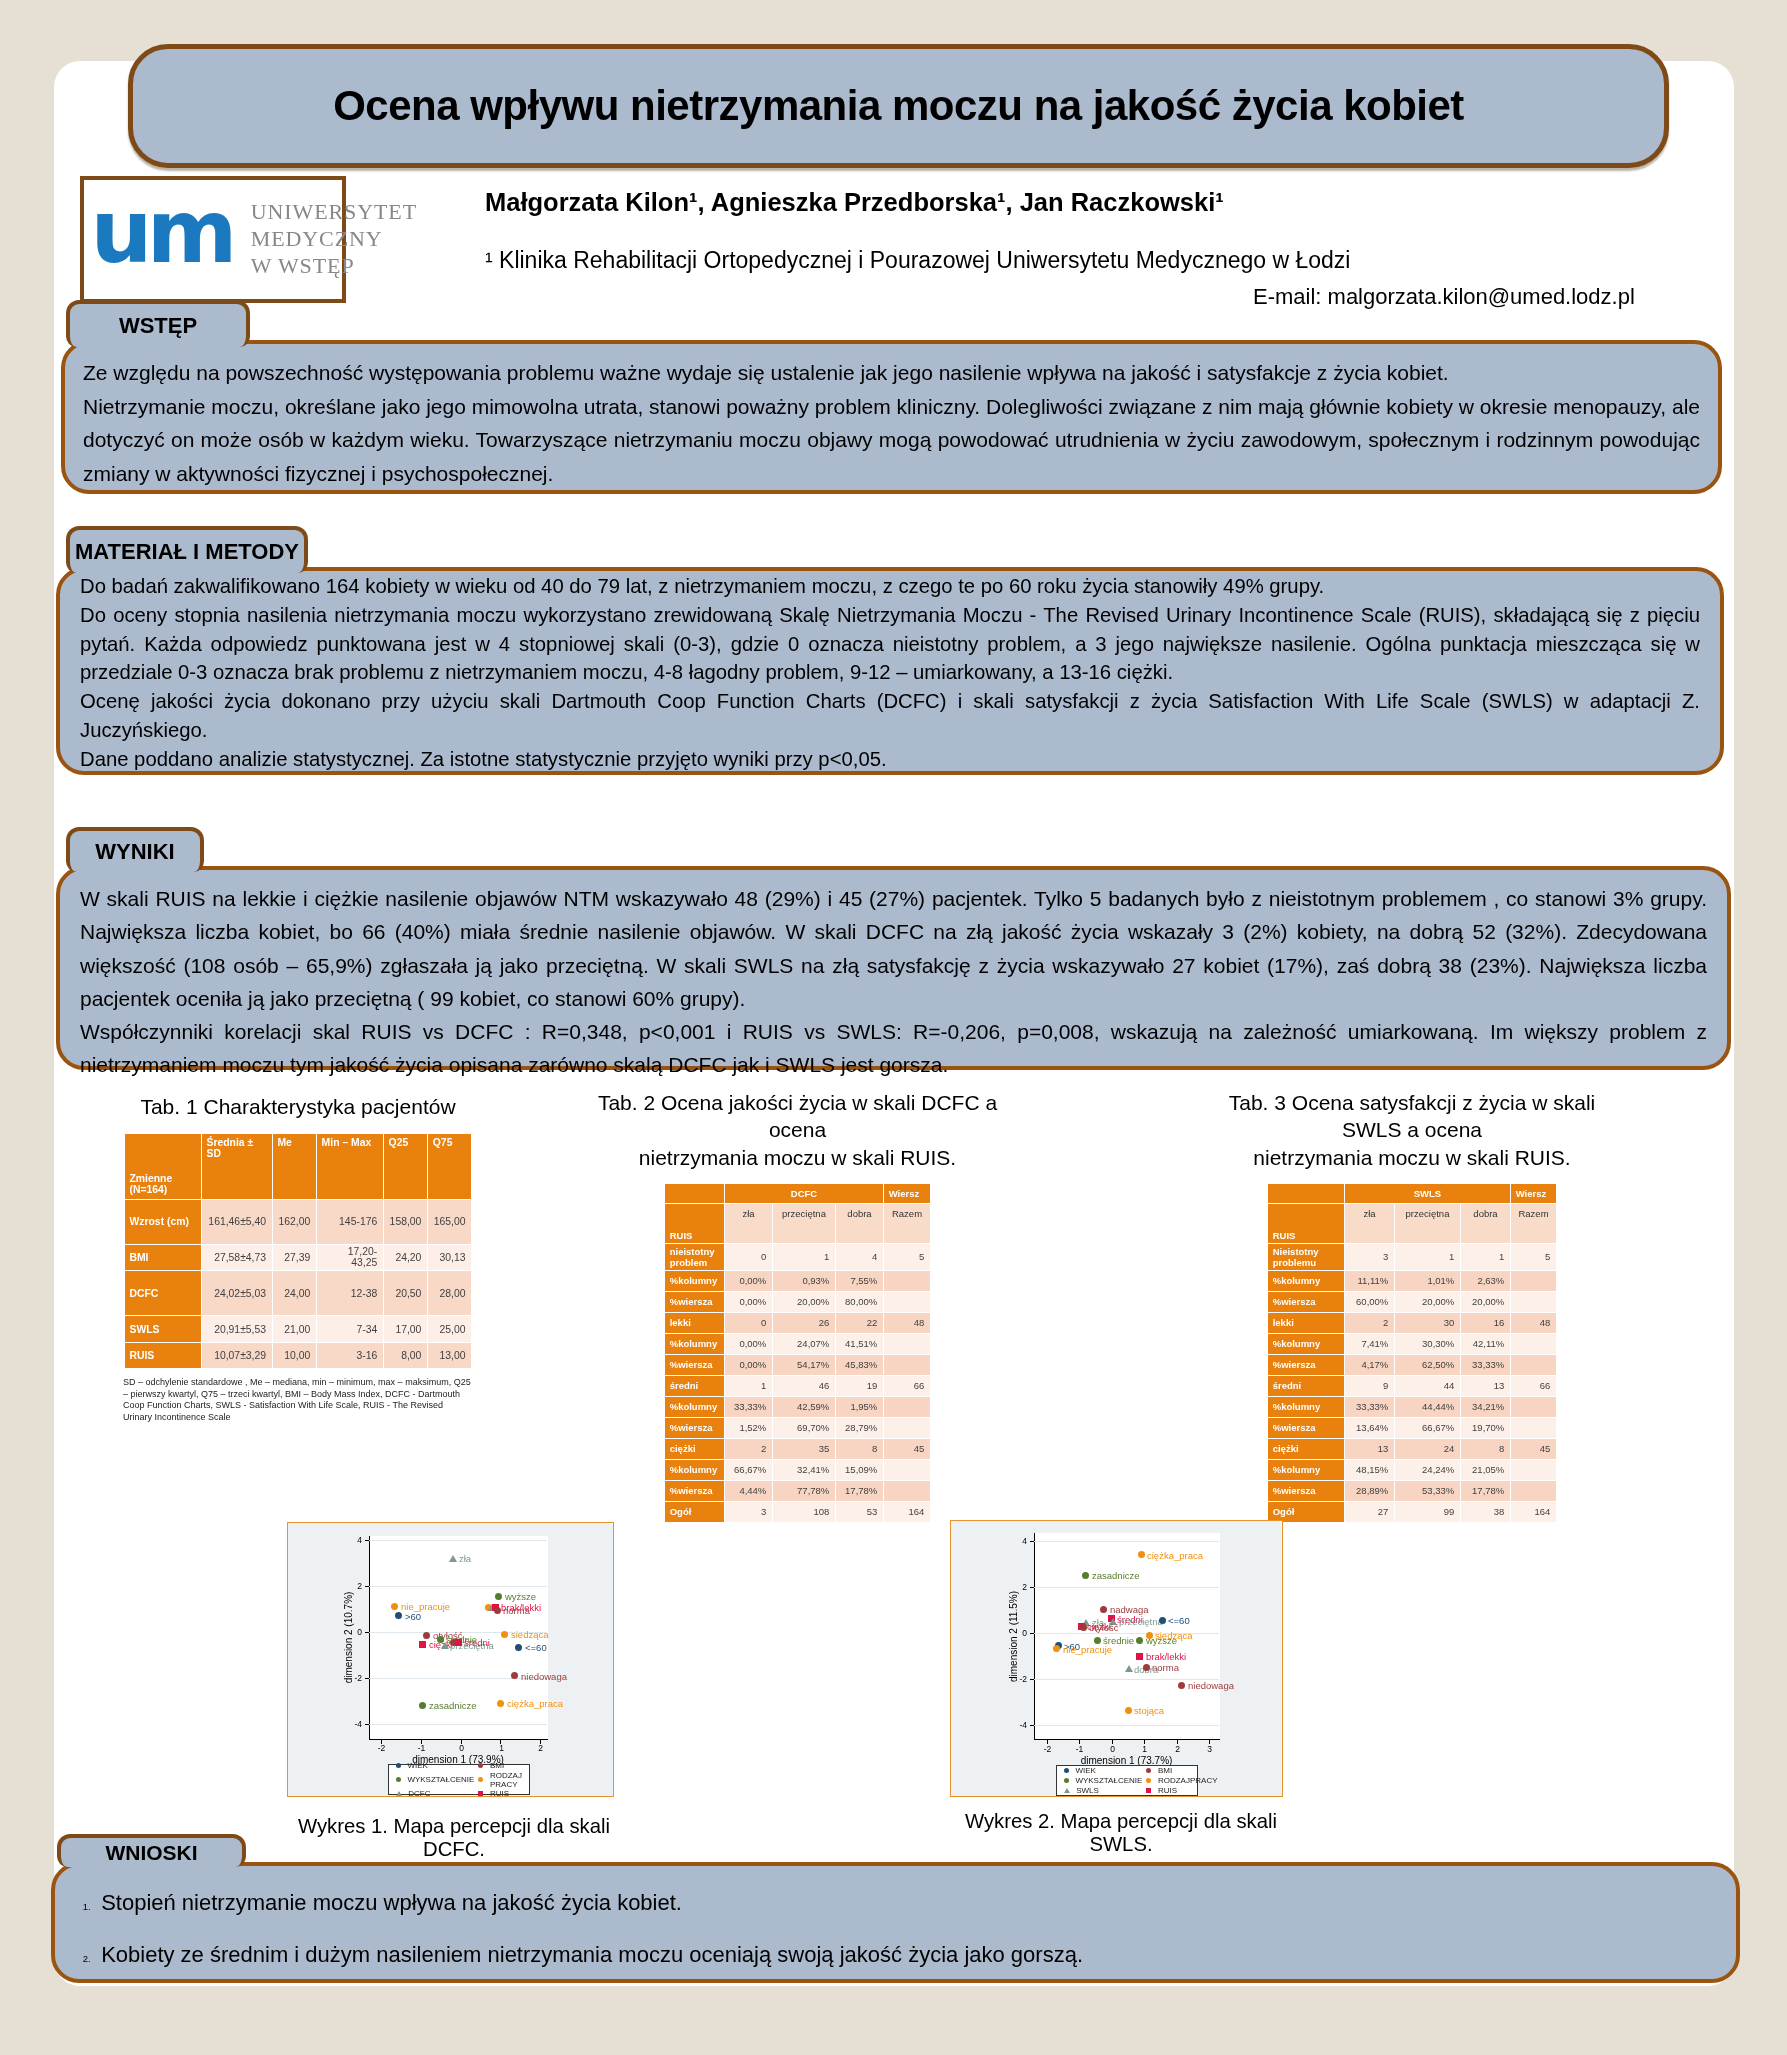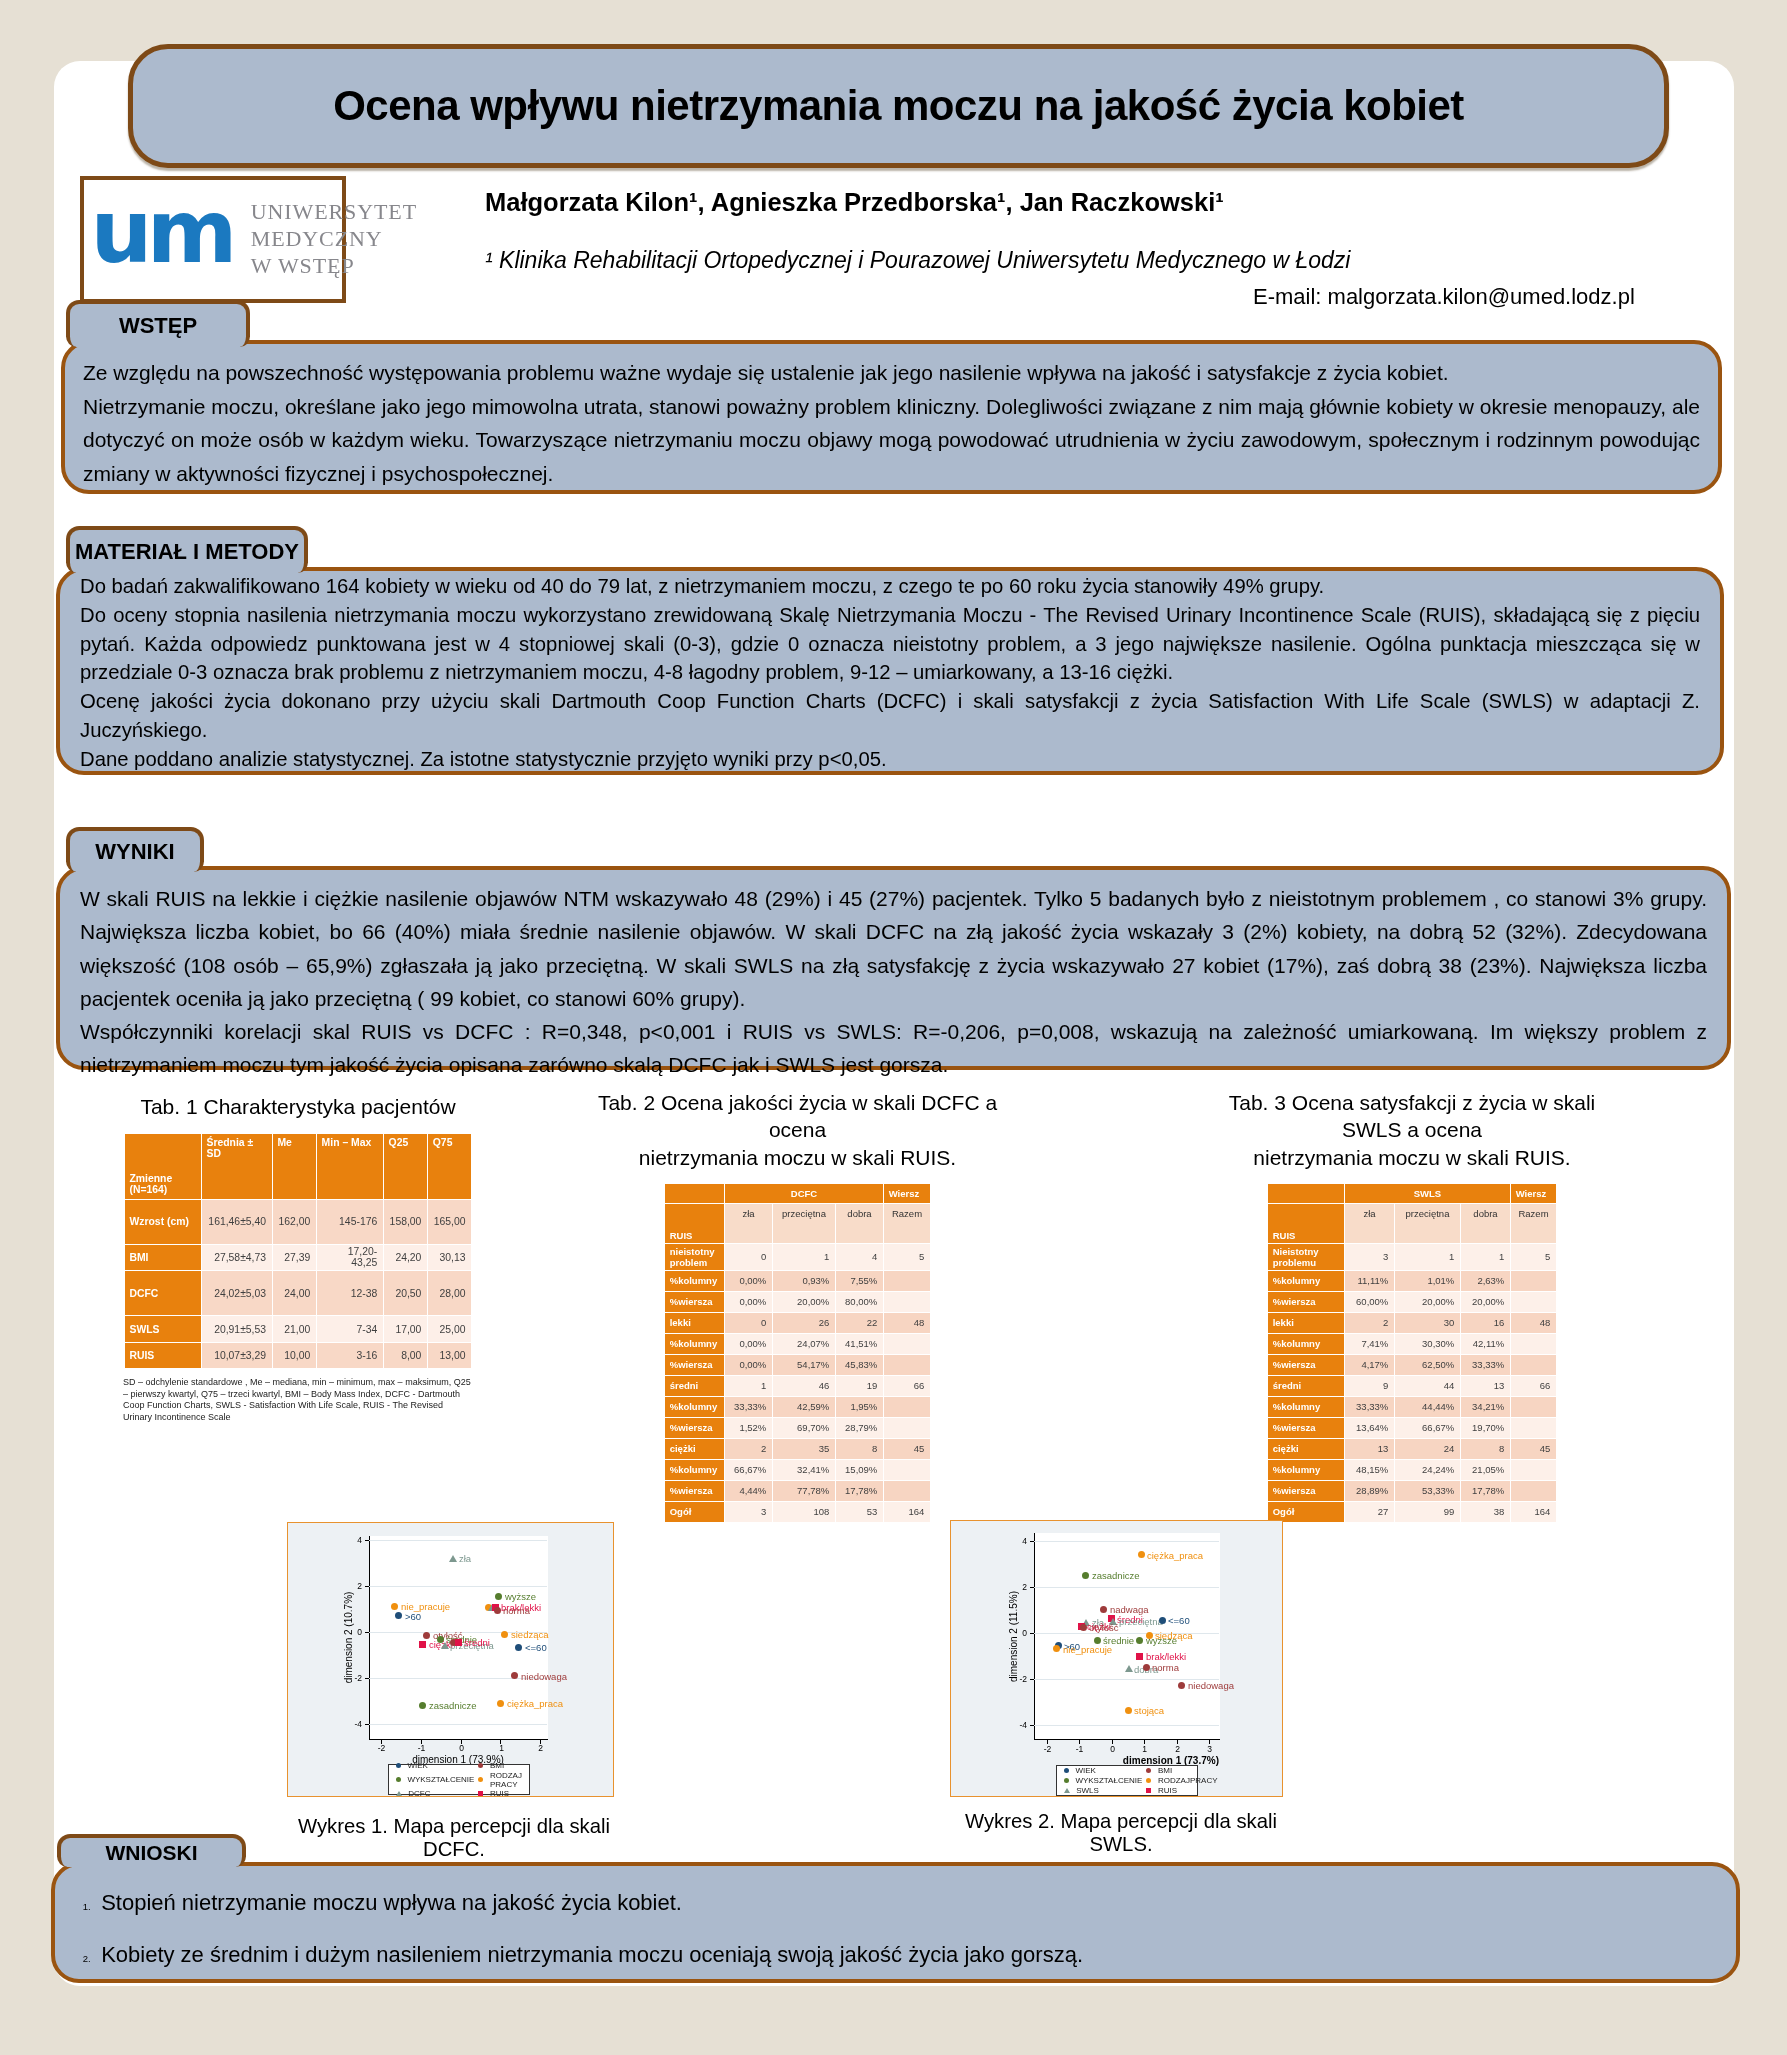--- a/index.html
+++ b/index.html
@@ -23,21 +23,21 @@
   
   .logo-box{
     left:80px;top:176px;width:266px;height:127px;background:#fff;
     border:4.7px solid #7e4a17;display:flex;align-items:center;box-sizing:border-box;padding:4.7px 6.6px;
   }
   .logo-um{font-family:"DejaVu Sans",sans-serif;font-weight:800;font-size:87px;line-height:.8;color:#1b79c0;letter-spacing:-5.7px;margin-top:-13.2px;}
   .logo-sep{width:2.4px;height:97px;background:#c2003c;margin:0 8.5px 0 10.4px;}
   .logo-lines{font-family:"Liberation Serif","DejaVu Serif",serif;font-size:22px;line-height:1.22;color:#87878c;letter-spacing:0.9px;}
   
   .authors{left:485px;top:188px;font-size:25.5px;font-weight:bold;}
-  .affiliation{left:485px;top:247px;font-size:23px;font-style:italic;}
+  .affiliation{left:485px;top:247px;font-size:23px;}
   .email{left:1253px;top:284px;font-size:22px;}
   
   .tab{
     background:#acbacd;border:4.3px solid #7e4a17;border-bottom:none;border-radius:13.2px 13.2px 10.4px 10.4px;
     display:flex;align-items:center;justify-content:center;
     font-size:22px;font-weight:bold;z-index:3;box-sizing:border-box;
   }
   .sec-box{
     background:#acbacd;border:4.7px solid #9a5410;border-radius:28px;z-index:2;box-sizing:border-box;
     text-align:justify;
@@ -584,21 +584,21 @@
     <div class="tickmark-x" style="left: 128px; top: 219px;"></div>
     <div class="ticklab" style="left: 119px; top: 223px; width: 19px; text-align: center;">-1</div>
     <div class="tickmark-x" style="left: 161px; top: 219px;"></div>
     <div class="ticklab" style="left: 152px; top: 223px; width: 19px; text-align: center;">0</div>
     <div class="tickmark-x" style="left: 193px; top: 219px;"></div>
     <div class="ticklab" style="left: 184px; top: 223px; width: 19px; text-align: center;">1</div>
     <div class="tickmark-x" style="left: 226px; top: 219px;"></div>
     <div class="ticklab" style="left: 217px; top: 223px; width: 19px; text-align: center;">2</div>
     <div class="tickmark-x" style="left: 258px; top: 219px;"></div>
     <div class="ticklab" style="left: 249px; top: 223px; width: 19px; text-align: center;">3</div>
-    <div class="axlab" style="left: 83px; width: 185px; top: 234px; text-align: right; font-weight: bold;">dimension 1 (73.7%)</div>
+    <div class="axlab" style="left: 83px; width: 185px; top: 234px; text-align: center;">dimension 1 (73.7%)</div>
     <div class="axlab ylab" style="left: 5.2px; top: 110px; width: 114px; text-align: center;">dimension 2 (11.5%)</div>
     <span class="m-circle pt" style="width: 7px; height: 7px; background: rgb(240, 144, 15); display: inline-block; left: 187px; top: 30px;"></span>
     <div class="pt-label" style="color: rgb(240, 144, 15); left: 196px; top: 28.5px;">ciężka_praca</div>
     <span class="m-circle pt" style="width: 7px; height: 7px; background: rgb(86, 125, 46); display: inline-block; left: 131px; top: 51px;"></span>
     <div class="pt-label" style="color: rgb(86, 125, 46); left: 141px; top: 49px;">zasadnicze</div>
     <span class="m-circle pt" style="width: 7px; height: 7px; background: rgb(158, 59, 59); display: inline-block; left: 149px; top: 85px;"></span>
     <div class="pt-label" style="color: rgb(158, 59, 59); left: 159px; top: 83px;">nadwaga</div>
     <span class="m-square pt" style="width: 7px; height: 7px; background: rgb(224, 18, 72); display: inline-block; left: 157px; top: 94px;"></span>
     <div class="pt-label" style="color: rgb(224, 18, 72); left: 166px; top: 93px;">średni</div>
     <span class="m-triangle pt" style="border-left-width: 4.3px; border-right-width: 4.3px; border-bottom: 7px solid rgb(125, 152, 143); display: inline-block; left: 158px; top: 97px;"></span>

